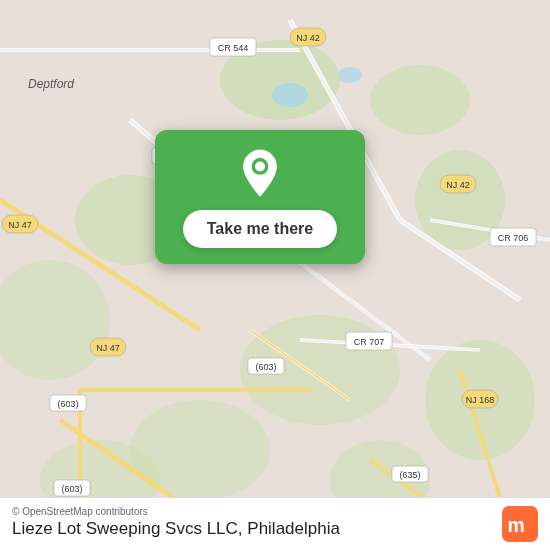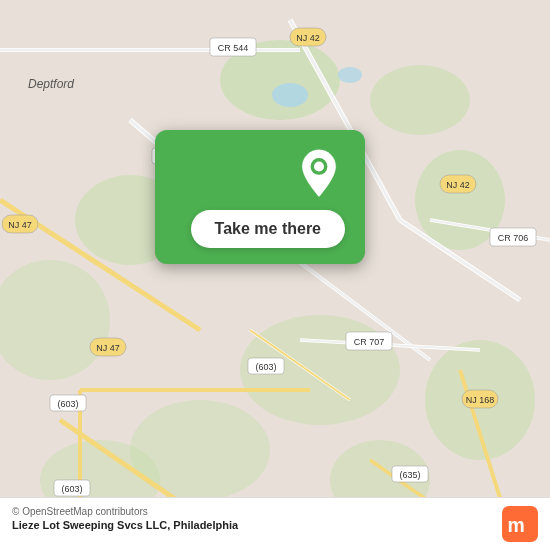--- a/index.html
+++ b/index.html
@@ -30,21 +30,21 @@
     
     #popup-card {
       position: absolute;
       top: 130px;
       left: 155px;
       width: 210px;
       background: #4CAF50;
       border-radius: 12px;
       display: flex;
       flex-direction: column;
-      align-items: flex-end;
+      align-items: center;
       padding: 18px 20px 16px;
       box-shadow: 0 4px 16px rgba(0,0,0,0.35);
     }
 
     #location-pin {
       width: 52px;
       height: 52px;
       margin-bottom: 10px;
     }
 
@@ -80,23 +80,23 @@
       flex-direction: column;
       gap: 2px;
     }
 
     #osm-attribution {
       font-size: 10px;
       color: #666;
     }
 
     #business-name {
-      font-size: 11px;
+      font-size: 17px;
       color: #222;
-      font-weight: 700;
+      font-weight: 400;
     }
 
     #moovit-logo {
       display: flex;
       align-items: center;
       gap: 4px;
     }
 
     #moovit-icon {
       width: 36px;

